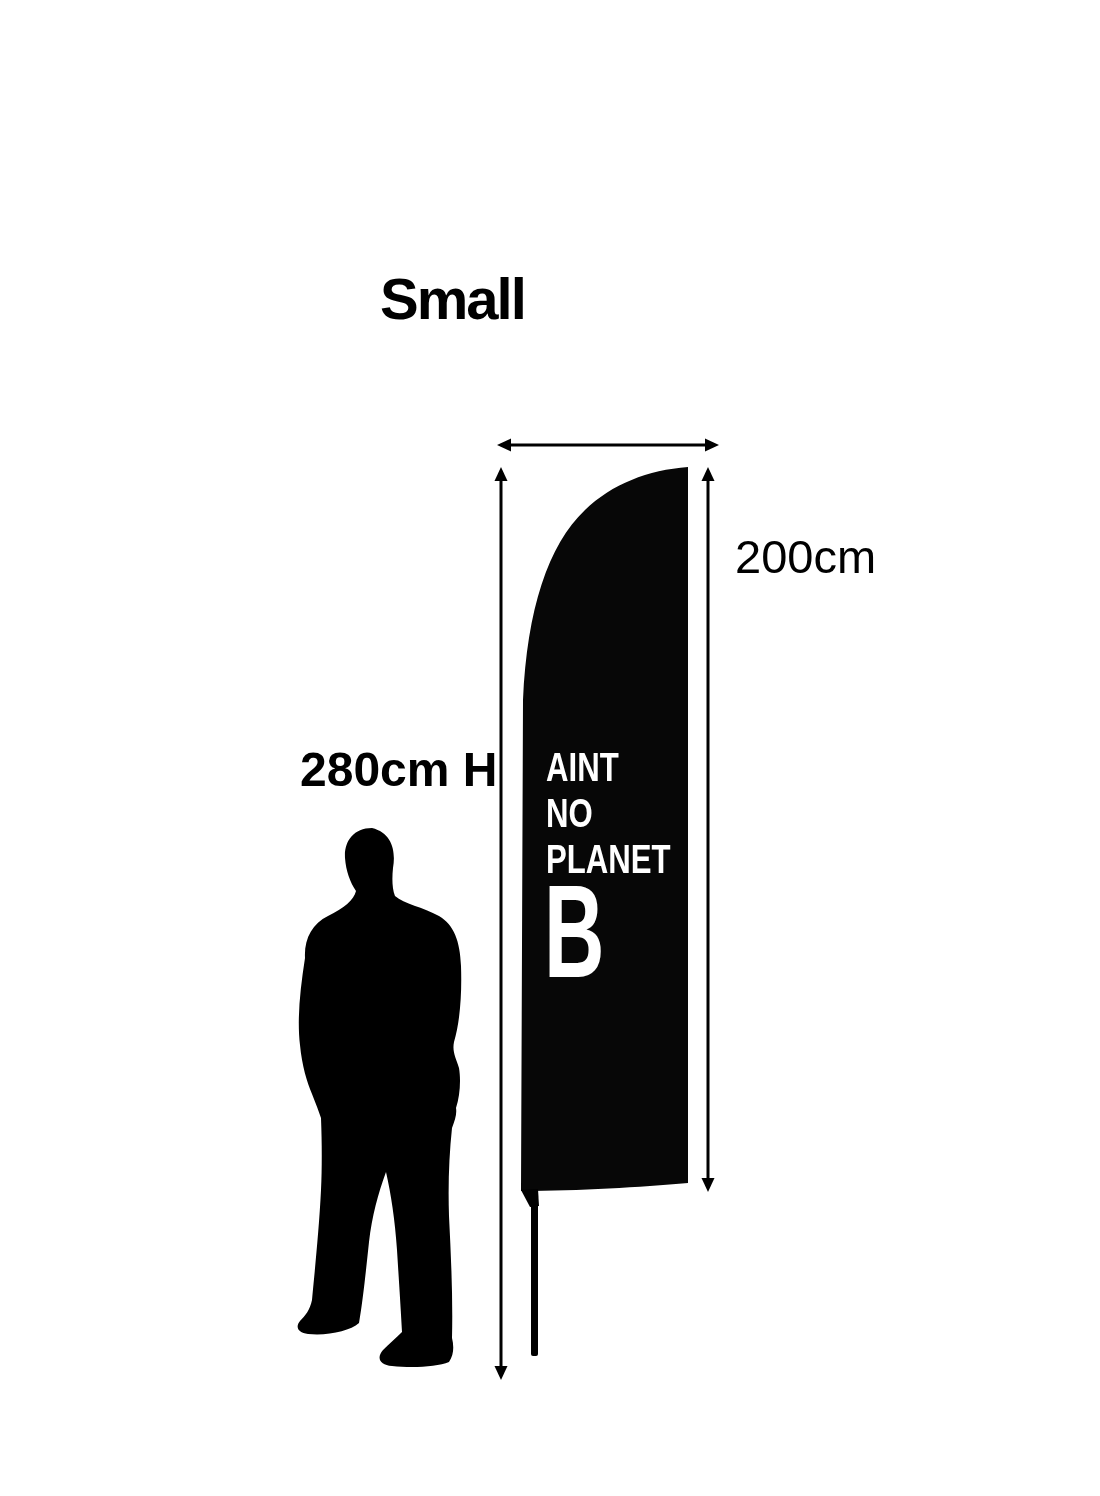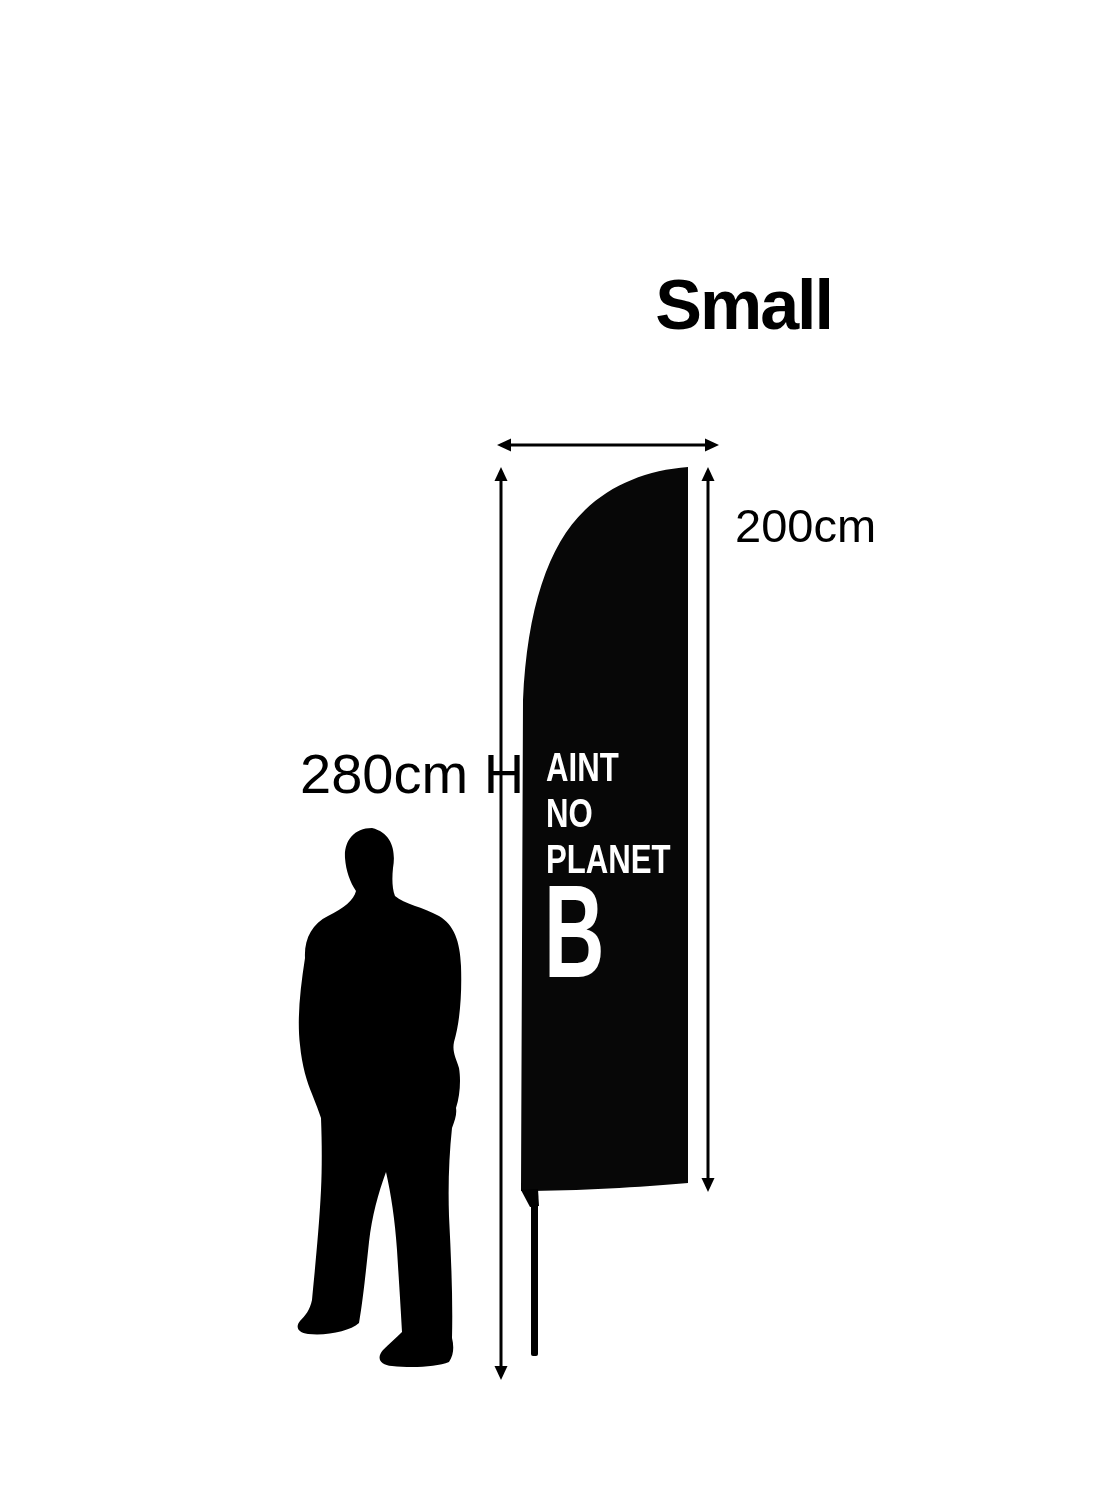--- a/index.html
+++ b/index.html
@@ -22,52 +22,52 @@
     top: 0;
     width: 1100px;
     height: 1496px;
   }
   .label {
     position: absolute;
     color: #000000;
     white-space: nowrap;
   }
   .title {
-    left: 392px;
+    left: 380px;
     top: 270px;
     width: 440px;
-    text-align: right;
-    font-size: 70px;
+    text-align: left;
+    font-size: 58px;
     font-weight: 700;
     letter-spacing: -2px;
     line-height: 1.0;
   }
   .dim-width {
     left: 482px;
     top: 381px;
     width: 240px;
     text-align: center;
     font-size: 44px;
     font-weight: 400;
     line-height: 1.0;
   }
   .dim-flag-height {
     left: 735px;
-    top: 502px;
+    top: 533px;
     font-size: 47px;
     font-weight: 400;
     line-height: 1.0;
   }
   .dim-total-height {
     left: 300px;
     top: 746px;
     width: 185px;
     text-align: right;
-    font-size: 56px;
-    font-weight: 400;
+    font-size: 48px;
+    font-weight: 700;
     line-height: 1.0;
   }
   .flag-slogan {
     position: absolute;
     left: 546px;
     top: 744px;
     font-size: 41px;
     line-height: 46px;
     font-weight: 700;
     letter-spacing: 0px;

